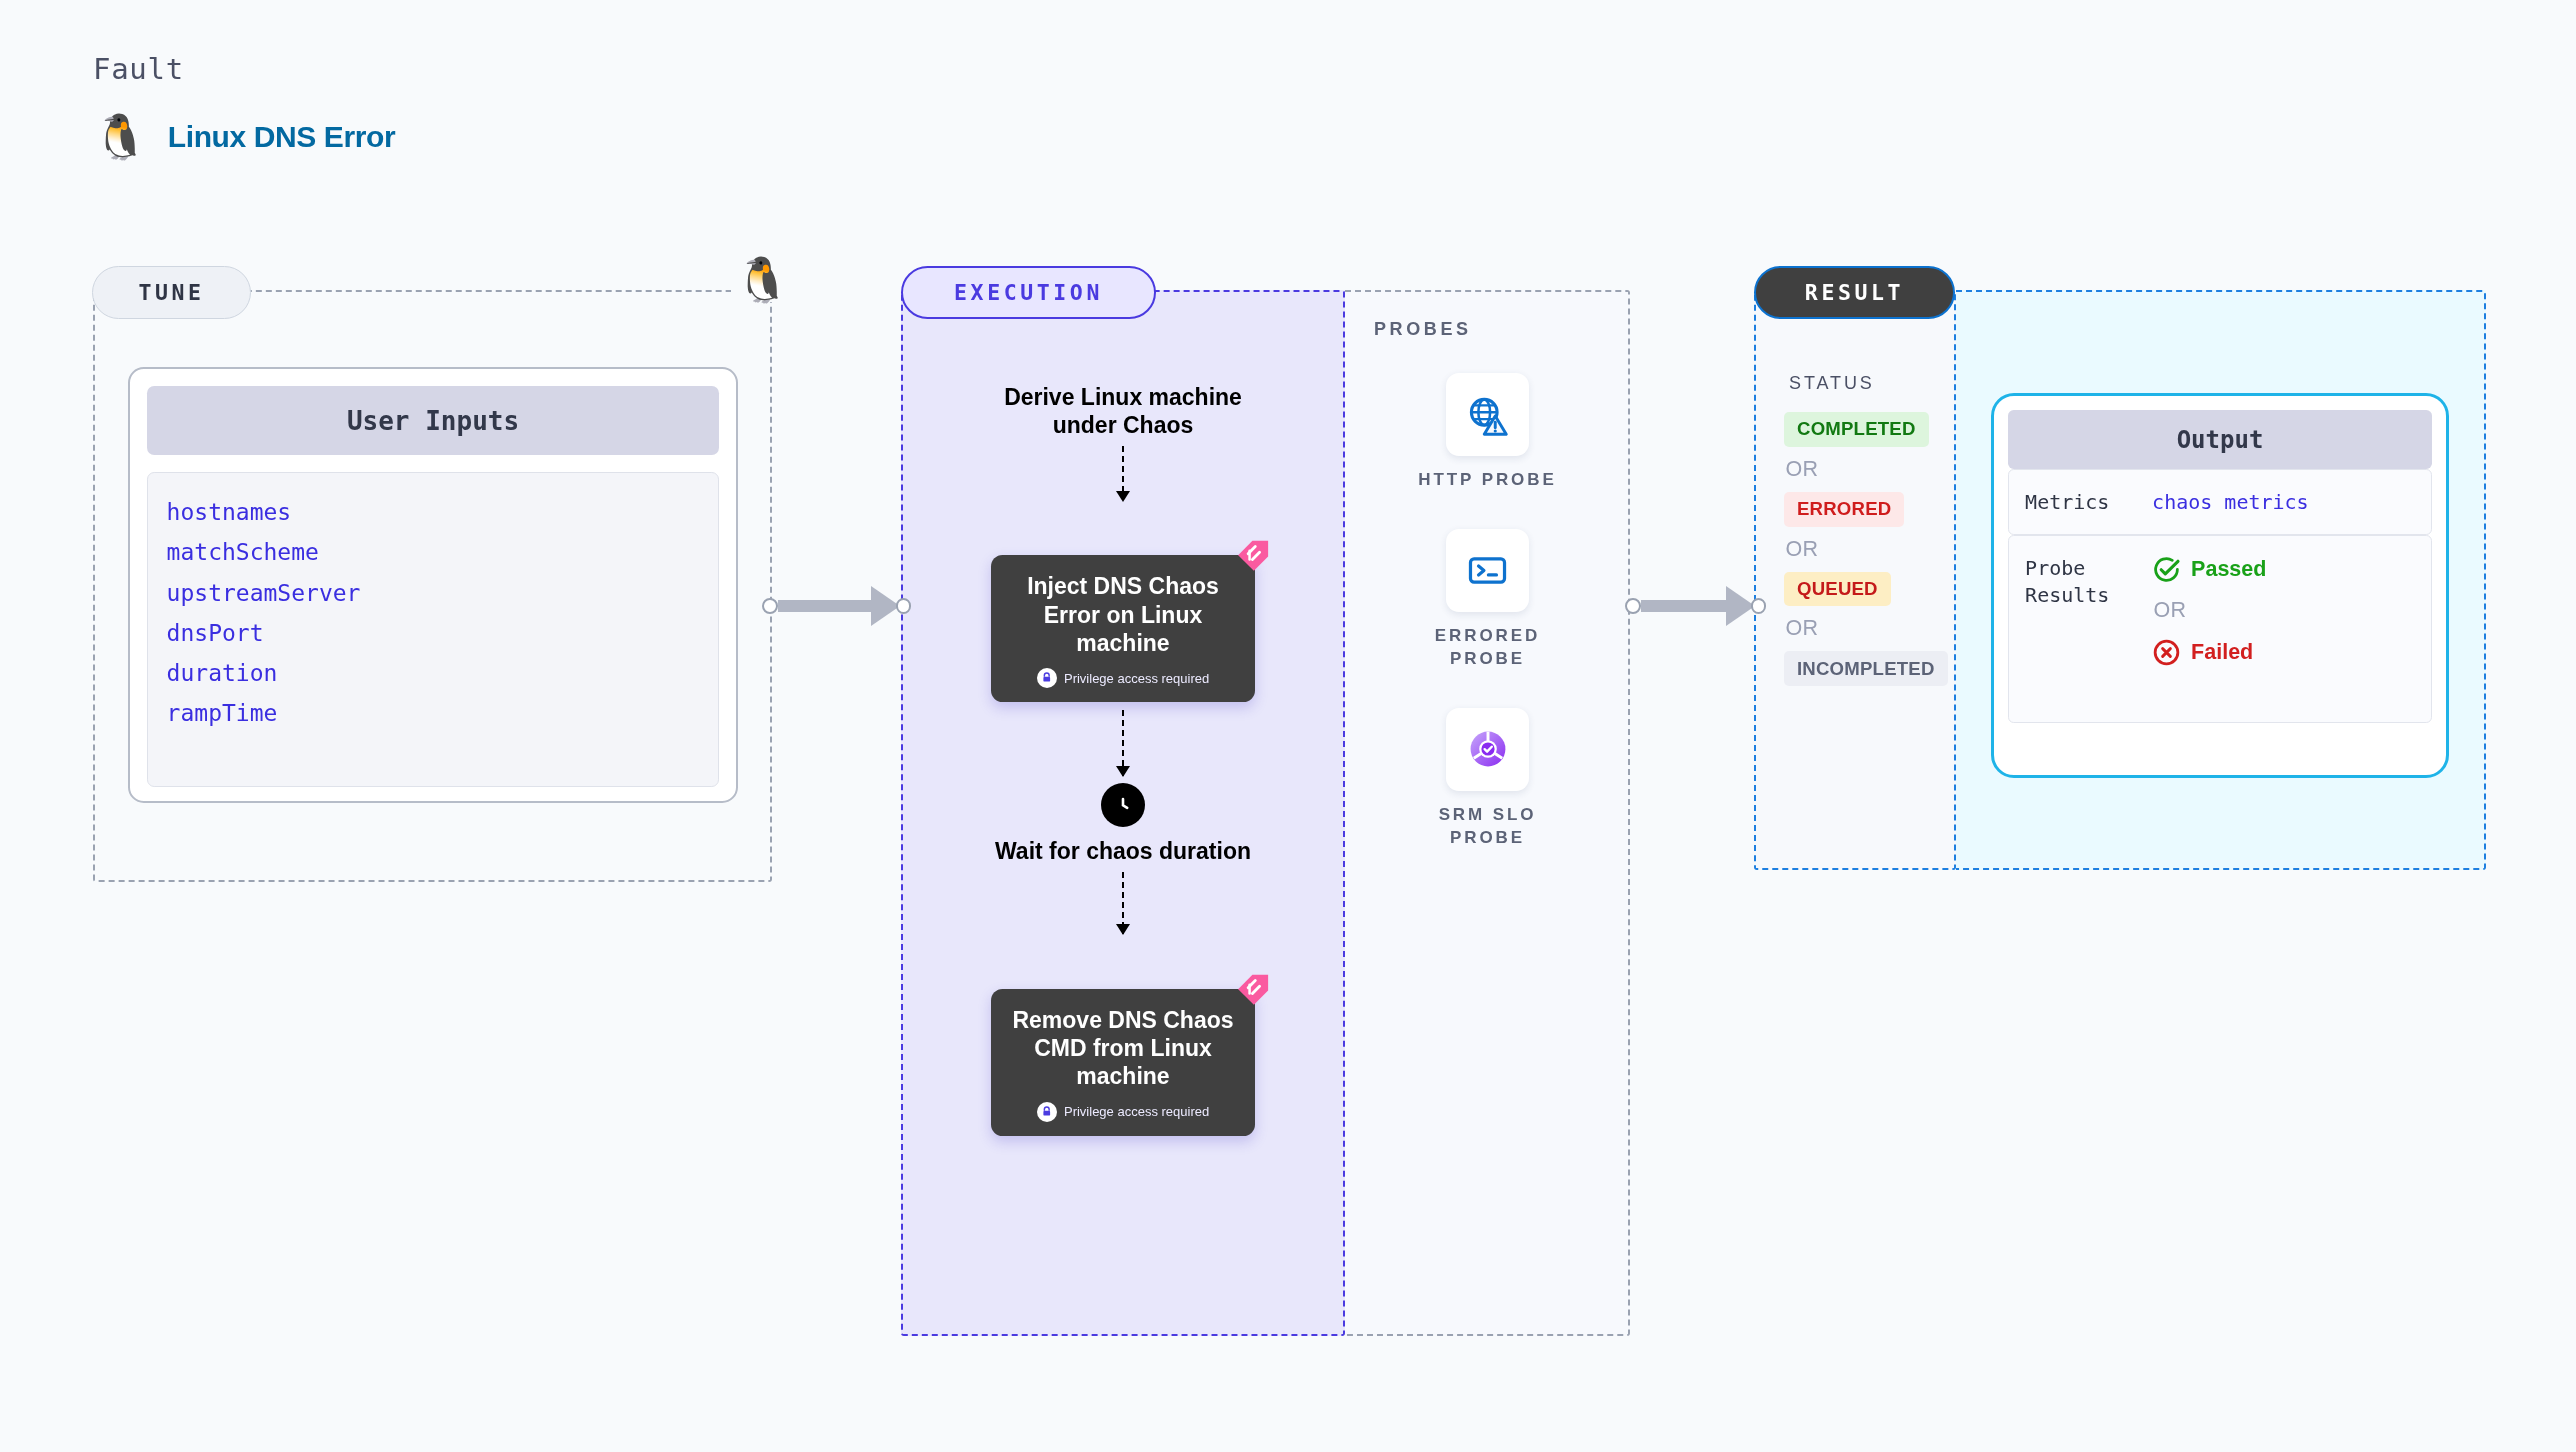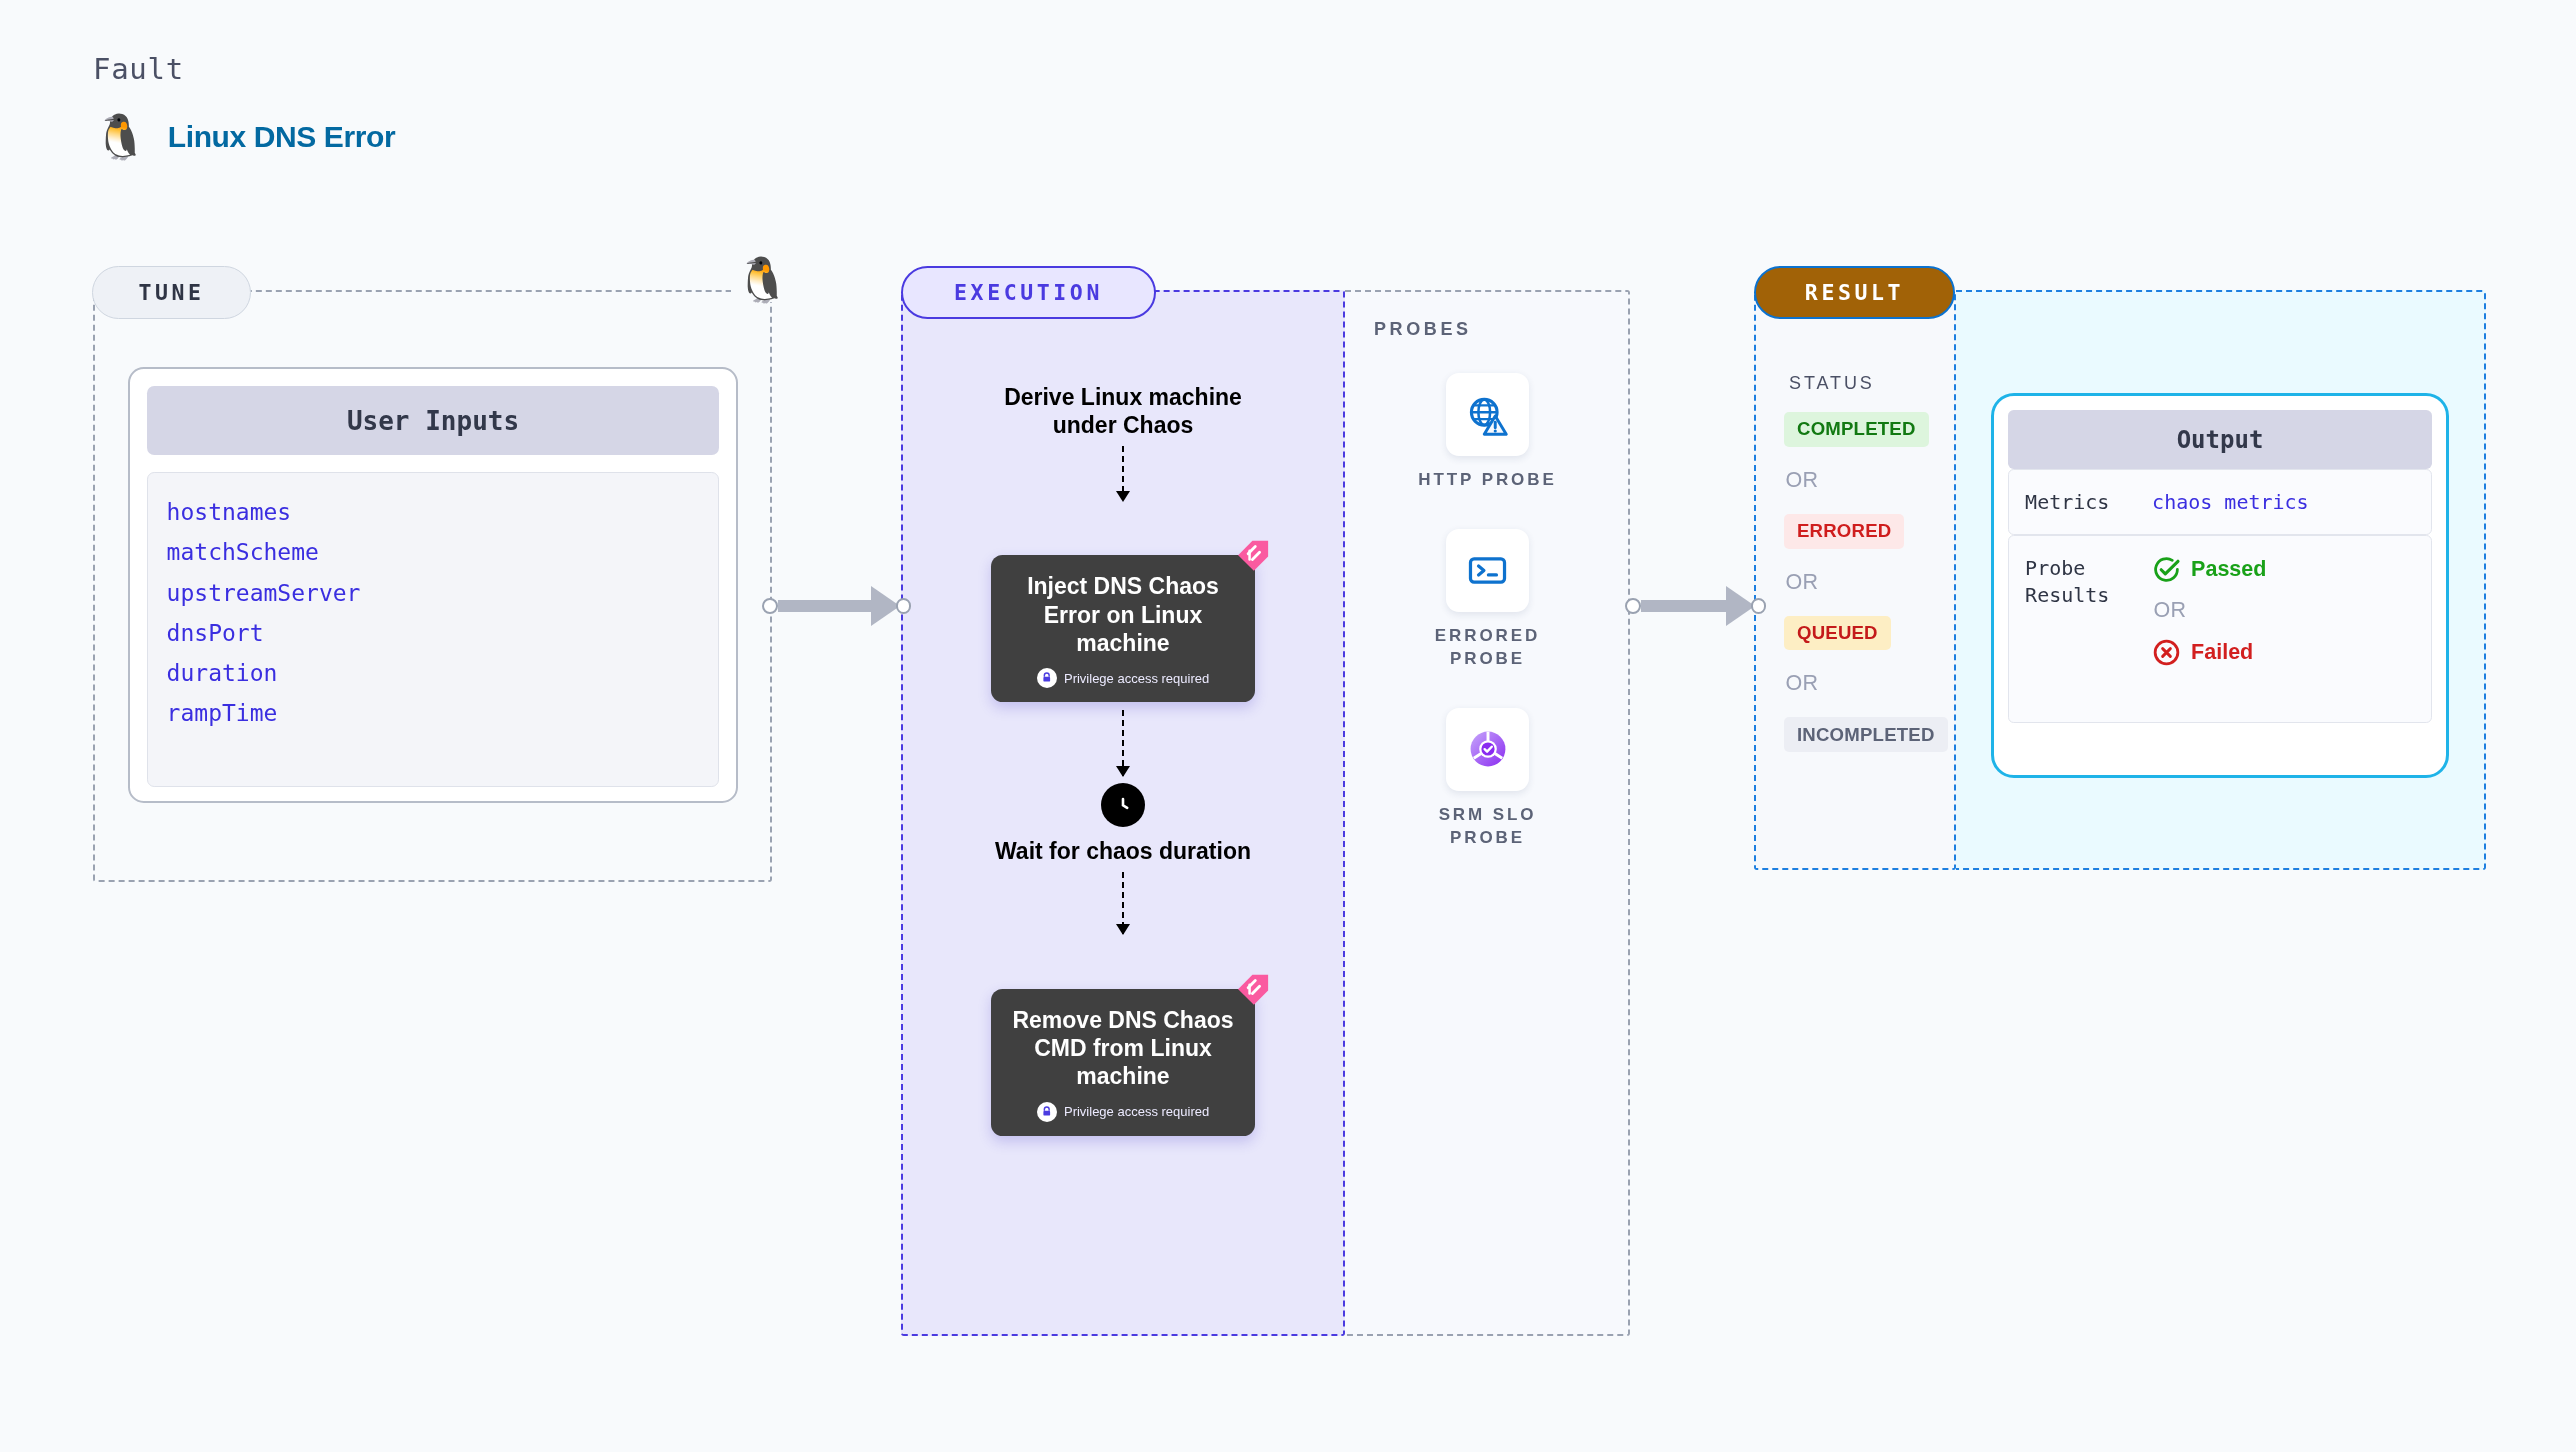--- a/index.html
+++ b/index.html
@@ -40,21 +40,21 @@
     background: #eef1f6; border: 1.8px solid #cfd6e0; color: #2f3545;
     font-size: 21.5px;
   }
   .pill-exec {
     left: 901px; top: 266px; width: 255px; height: 53px;
     background: #e8e6ff; border: 2.1px solid #4a3ae0; color: #4a3ae0;
     font-size: 21.5px;
   }
   .pill-result {
     left: 1754px; top: 266px; width: 201px; height: 53px;
-    background: #a16207; border: 2.1px solid #0c72cf; color: #ffffff;
+    background: #404040; border: 2.1px solid #0c72cf; color: #ffffff;
     font-size: 21.5px;
   }
 
   
   .panel { position: absolute; }
 
   .tune-panel {
     left: 93px; top: 290px; width: 679px; height: 592px;
     border: 2.9px dashed #9aa2b1; border-radius: 2.9px; background: transparent;
   }
@@ -185,21 +185,21 @@
     text-align: center; line-height: 1.35; max-width: 165px;
   }
 
   
   .status-label {
     position: absolute; left: 1789px; top: 373px;
     font-size: 18px; font-weight: 400; color: #4b5065; letter-spacing: 2.9px;
   }
   .status-list {
     position: absolute; left: 1784px; top: 412px; width: 172px;
-    display: flex; flex-direction: column; align-items: flex-start; gap: 11px;
+    display: flex; flex-direction: column; align-items: flex-start; gap: 0;
   }
   .status-badge {
     display: inline-block; padding: 6.4px 13px; border-radius: 5px;
     font-size: 18.6px; font-weight: 700; letter-spacing: 0.2px;
   }
   .or-text {
     font-size: 21.5px; color: #9aa0b4; padding: 10px 1.4px; letter-spacing: 0.4px;
   }
 
   

